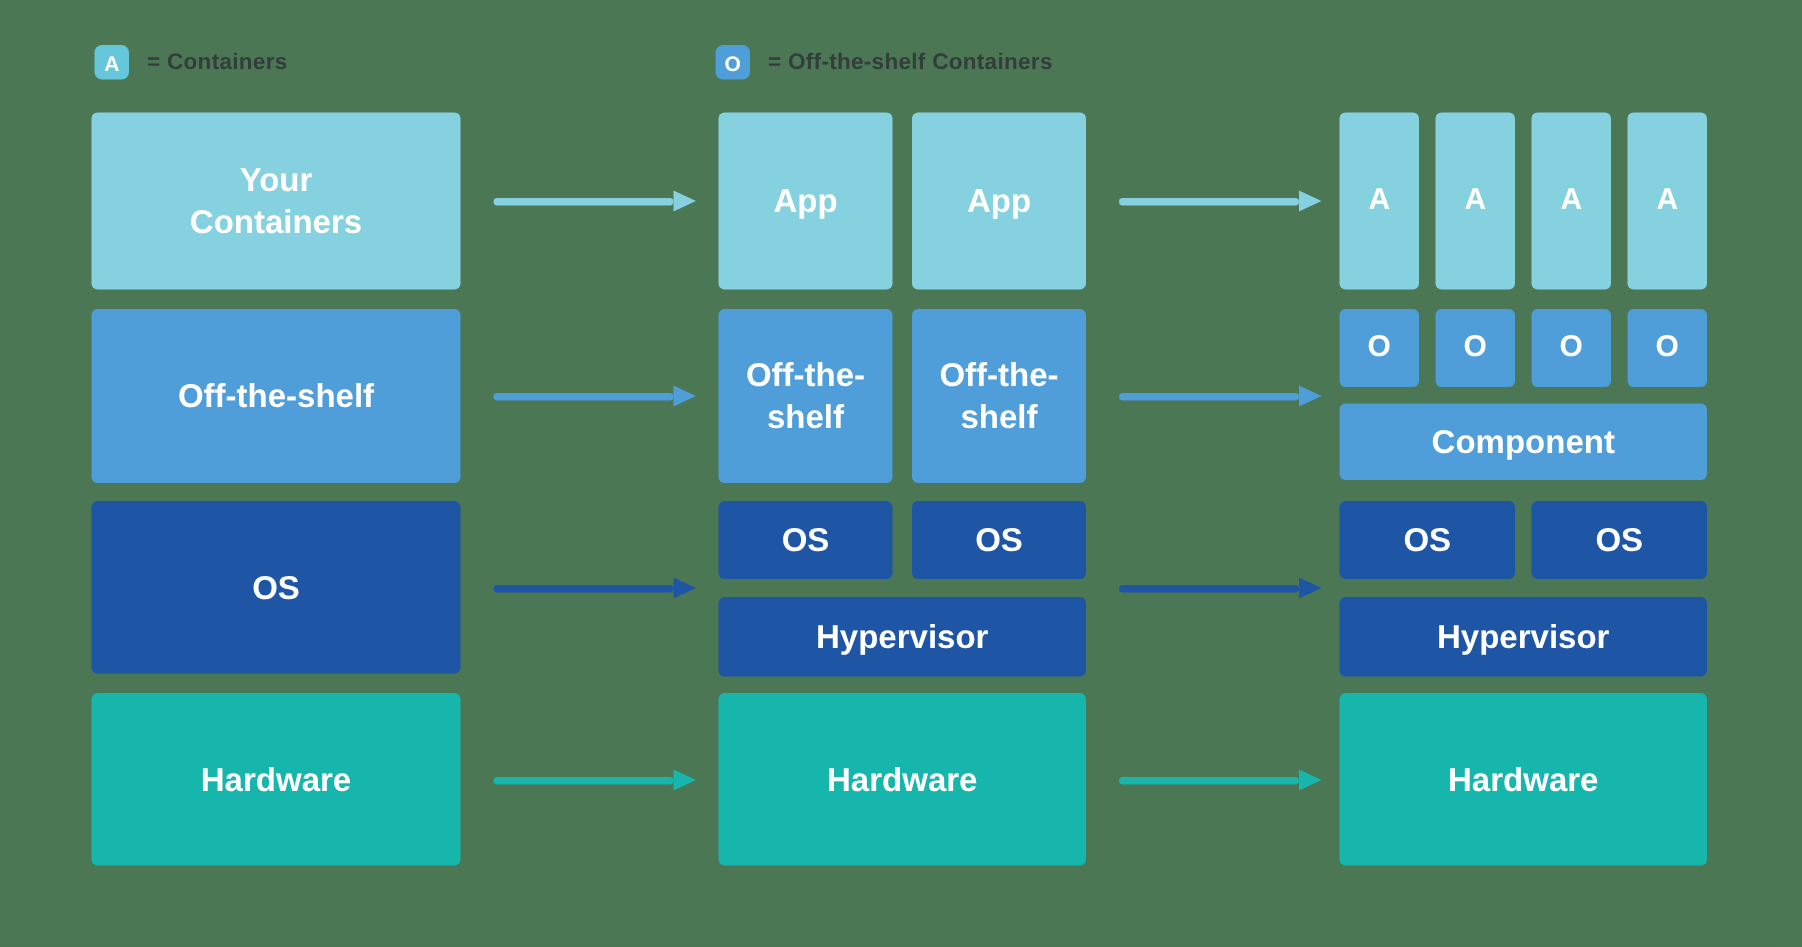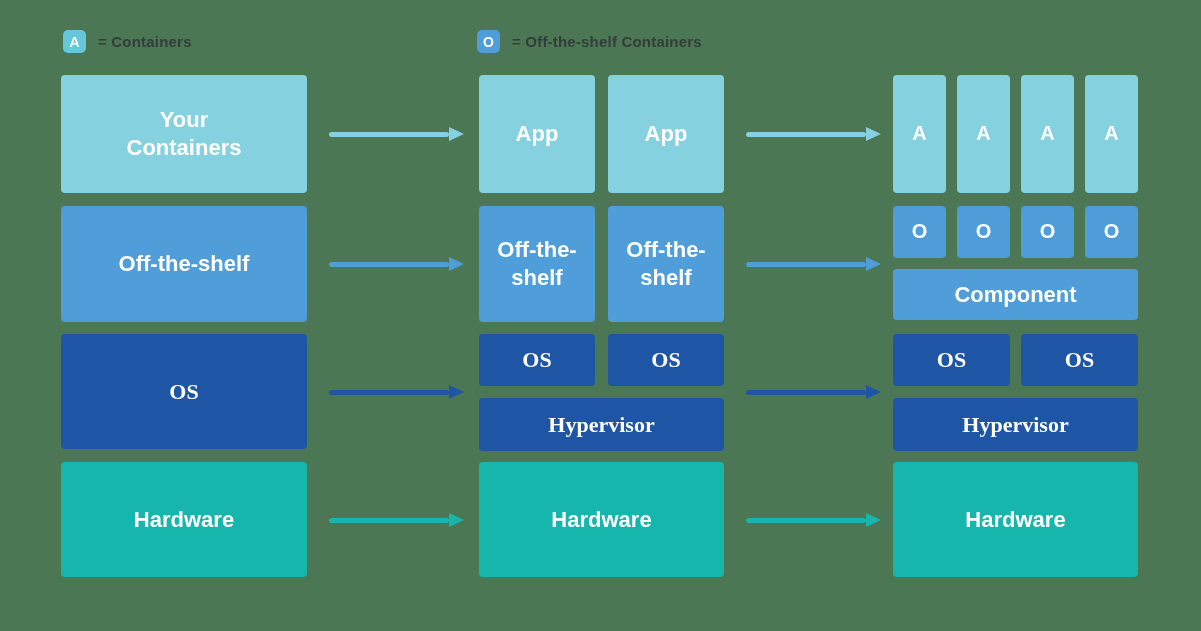--- a/index.html
+++ b/index.html
@@ -57,21 +57,21 @@
     font-weight: 700;
     font-size: 22px;
     line-height: 1.27;
     white-space: pre-line;
     box-sizing: border-box;
     padding: 4px 6px;
   }
   .unit { font-size: 20px; padding: 2px; }
   .bg-light { background: var(--light-blue, #86d1e0); }
   .bg-mid   { background: var(--mid-blue, #4f9ed9); }
-  .bg-dark  { background: var(--dark-blue, #1e55a4); font-family: Liberation Serif, serif; }
+  .bg-dark  { background: var(--dark-blue, #1e55a4); }
   .bg-teal  { background: var(--teal, #17b6ad); }
 
   
   .arrow {
     position: absolute;
     width: 135px;
     height: 24px;
     display: flex;
     align-items: center;
   }

